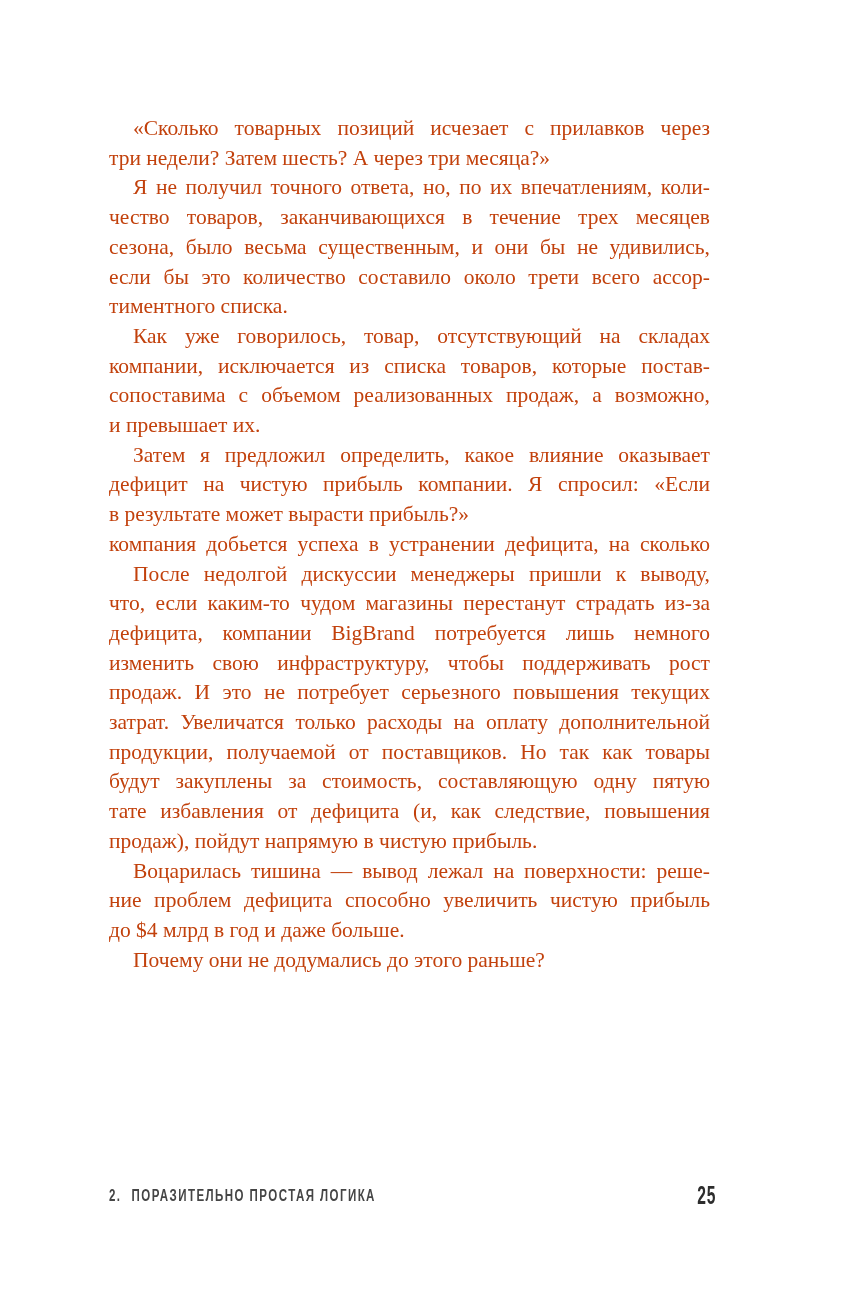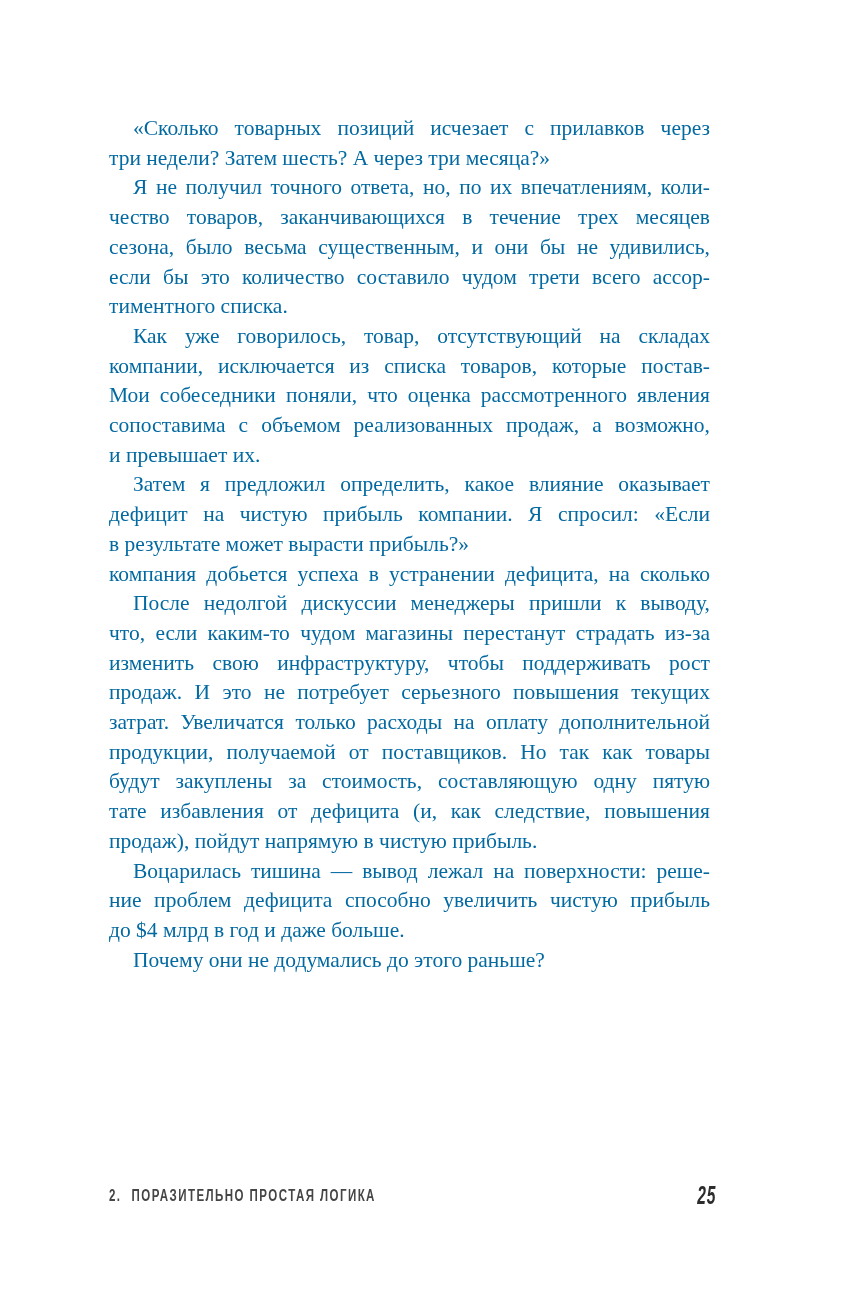--- a/index.html
+++ b/index.html
@@ -15,21 +15,21 @@
     overflow: hidden;
     font-family: "Liberation Serif", serif;
   }
   .text-block {
     position: absolute;
     left: 109px;
     top: 114px;
     width: 601px;
     font-size: 21.5px;
     line-height: 29.7px;
-    color: #0369a1;
+    color: #c2410c;
     font-family: "Liberation Serif", serif;
   }
   .para { margin: 0; padding: 0; }
   .line {
     text-align: justify;
     text-align-last: justify;
     white-space: normal;
   }
   .line.last {
     text-align-last: left;
@@ -53,21 +53,21 @@
     letter-spacing: 2px;
     color: #454545;
     display: inline-block;
     transform: scaleX(0.72);
     transform-origin: left bottom;
     white-space: nowrap;
   }
   .running-head .chapter-num {
     margin-right: 14px;
   }
-  .folio-wrap { white-space: nowrap; font-style: italic; }
+  .folio-wrap { white-space: nowrap; }
   .folio {
     font-family: "Liberation Sans", sans-serif;
     font-weight: 600;
     font-size: 26px;
     letter-spacing: 1px;
     color: #2d2d2d;
     display: inline-block;
     transform: scaleX(0.6);
     transform-origin: right bottom;
   }
@@ -79,39 +79,39 @@
 
   <main class="text-block" id="text-block">
       <div class="para">
         <div class="line">«Сколько товарных позиций исчезает с прилавков через</div>
         <div class="line last">три недели? Затем шесть? А через три месяца?»</div>
       </div>
       <div class="para">
         <div class="line">Я не получил точного ответа, но, по их впечатлениям, коли-</div>
         <div class="line">чество товаров, заканчивающихся в течение трех месяцев</div>
         <div class="line">сезона, было весьма существенным, и они бы не удивились,</div>
-        <div class="line">если бы это количество составило чудом трети всего ассор-</div>
+        <div class="line">если бы это количество составило около трети всего ассор-</div>
         <div class="line last">тиментного списка.</div>
       </div>
       <div class="para">
         <div class="line">Как уже говорилось, товар, отсутствующий на складах</div>
         <div class="line">компании, исключается из списка товаров, которые постав-</div>
-        <div class="line">Мои собеседники поняли, что оценка рассмотренного явления</div>
         <div class="line">сопоставима с объемом реализованных продаж, а возможно,</div>
         <div class="line last">и превышает их.</div>
       </div>
       <div class="para">
         <div class="line">Затем я предложил определить, какое влияние оказывает</div>
         <div class="line">дефицит на чистую прибыль компании. Я спросил: «Если</div>
         <div class="line last">в результате может вырасти прибыль?»</div>
         <div class="line">компания добьется успеха в устранении дефицита, на сколько</div>
       </div>
       <div class="para">
         <div class="line">После недолгой дискуссии менеджеры пришли к выводу,</div>
         <div class="line">что, если каким-то чудом магазины перестанут страдать из-за</div>
+        <div class="line">дефицита, компании BigBrand потребуется лишь немного</div>
         <div class="line">изменить свою инфраструктуру, чтобы поддерживать рост</div>
         <div class="line">продаж. И это не потребует серьезного повышения текущих</div>
         <div class="line">затрат. Увеличатся только расходы на оплату дополнительной</div>
         <div class="line">продукции, получаемой от поставщиков. Но так как товары</div>
         <div class="line">будут закуплены за стоимость, составляющую одну пятую</div>
         <div class="line">тате избавления от дефицита (и, как следствие, повышения</div>
         <div class="line last">продаж), пойдут напрямую в чистую прибыль.</div>
       </div>
       <div class="para">
         <div class="line">Воцарилась тишина — вывод лежал на поверхности: реше-</div>

